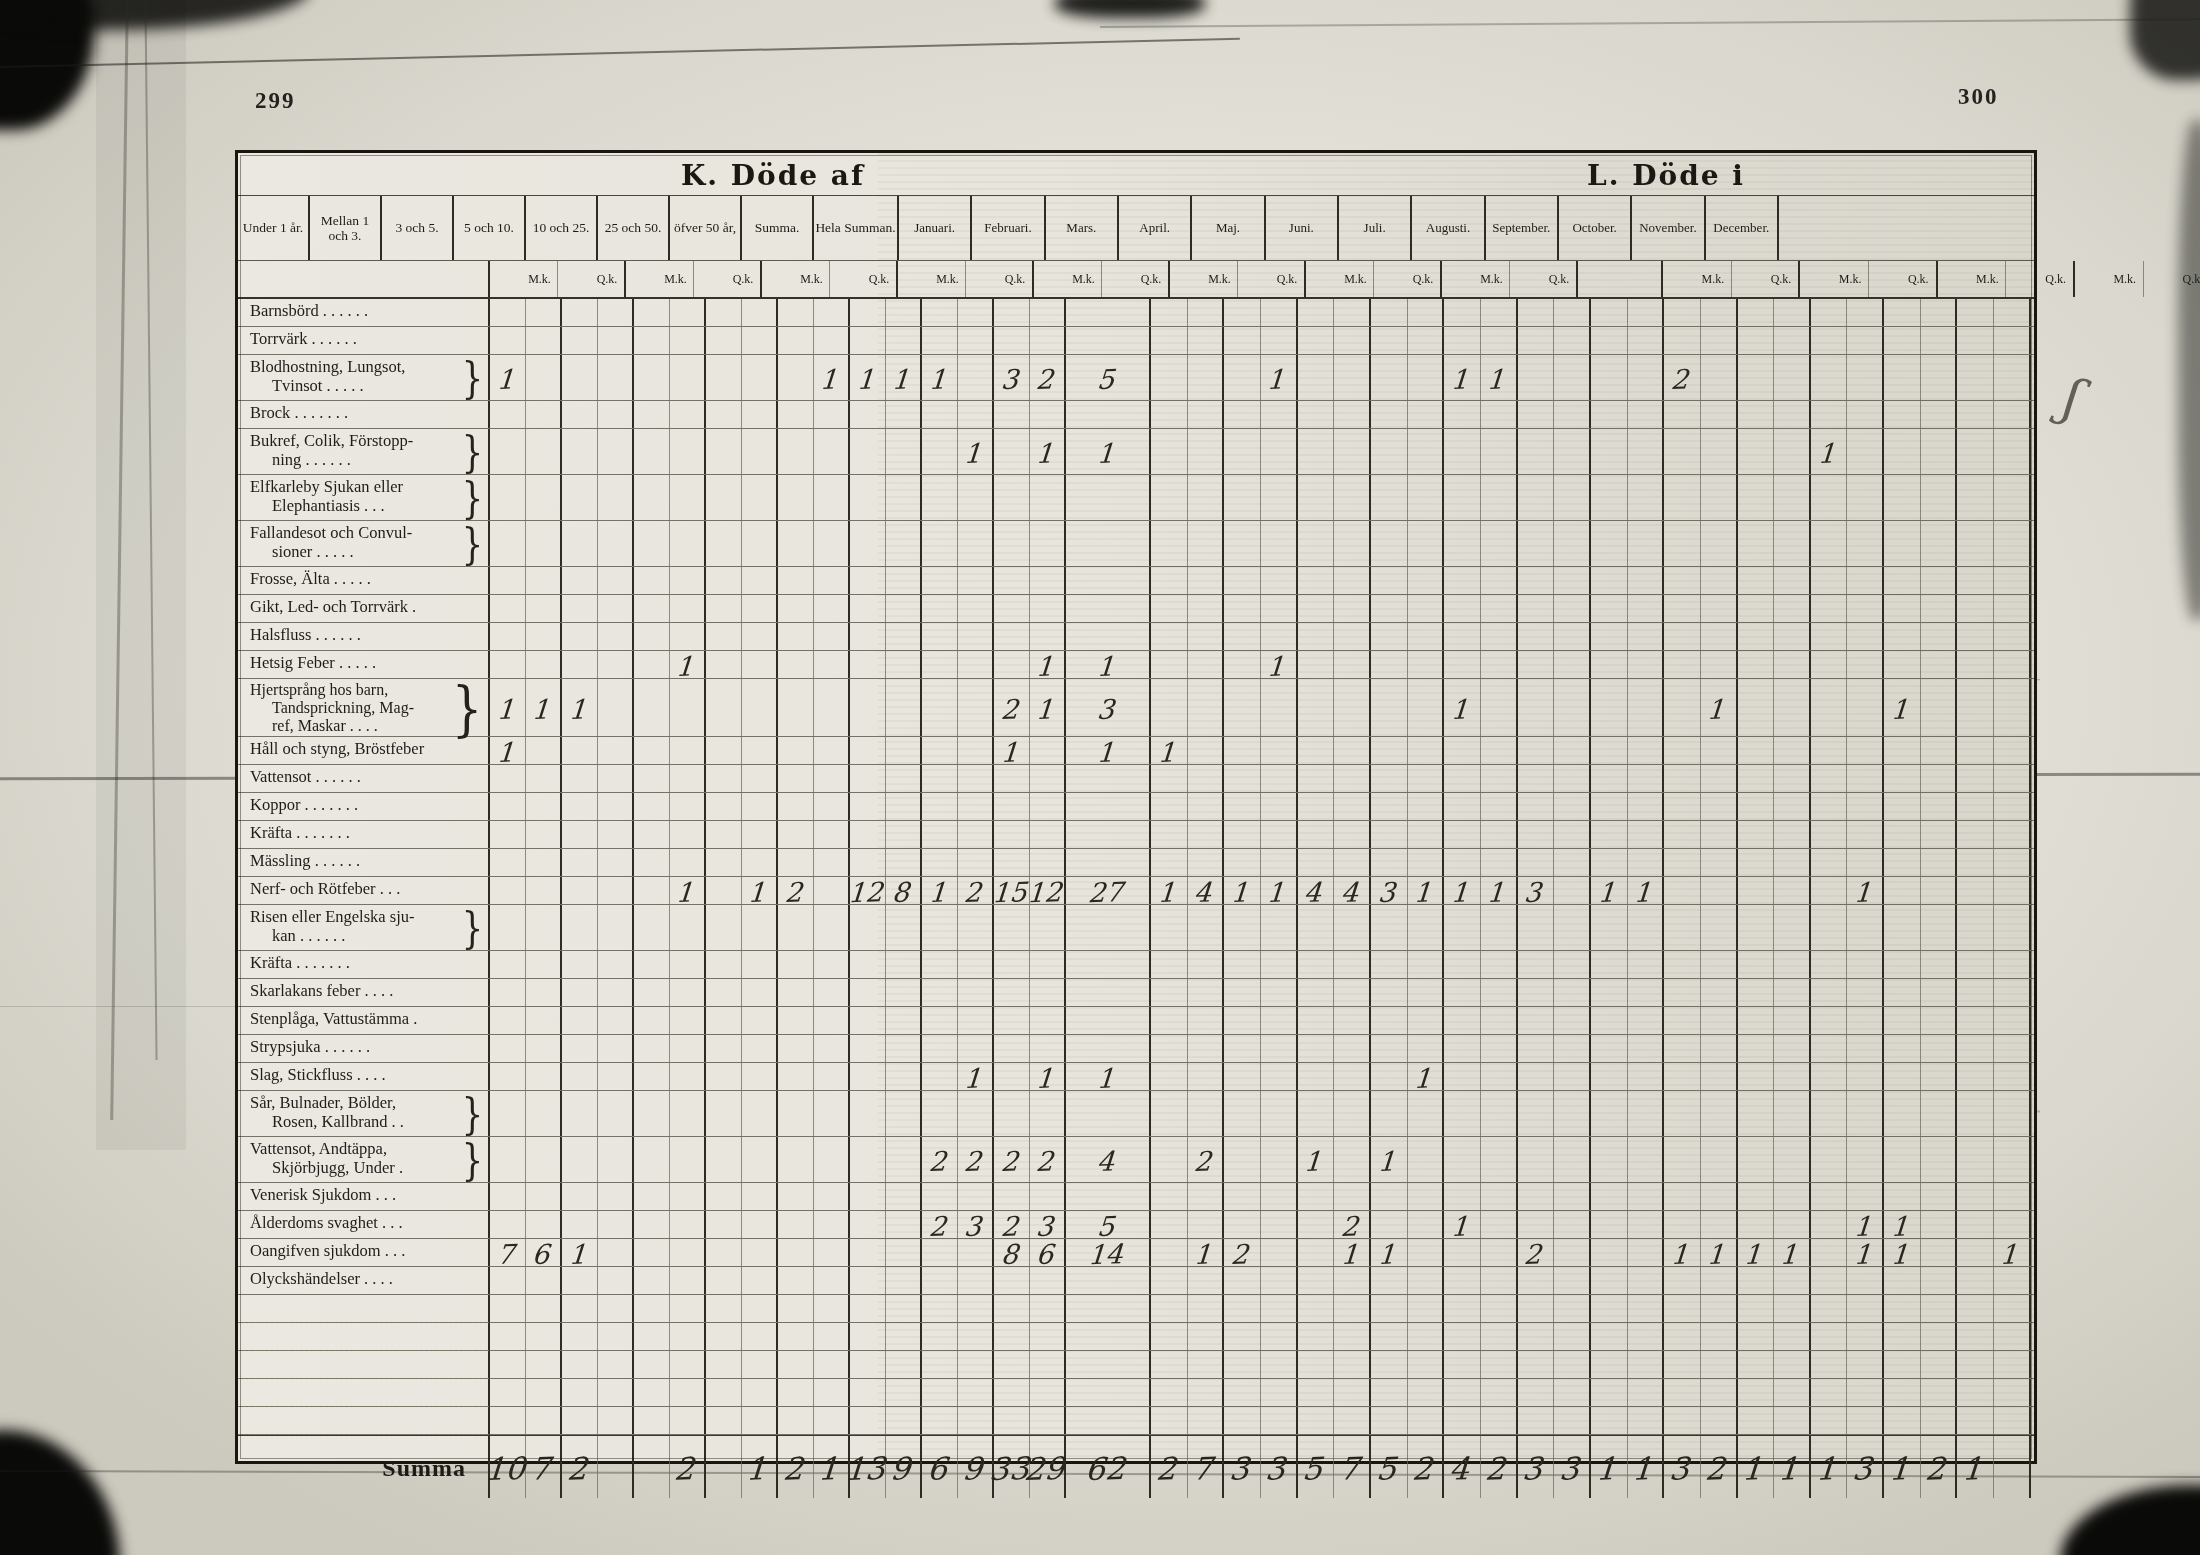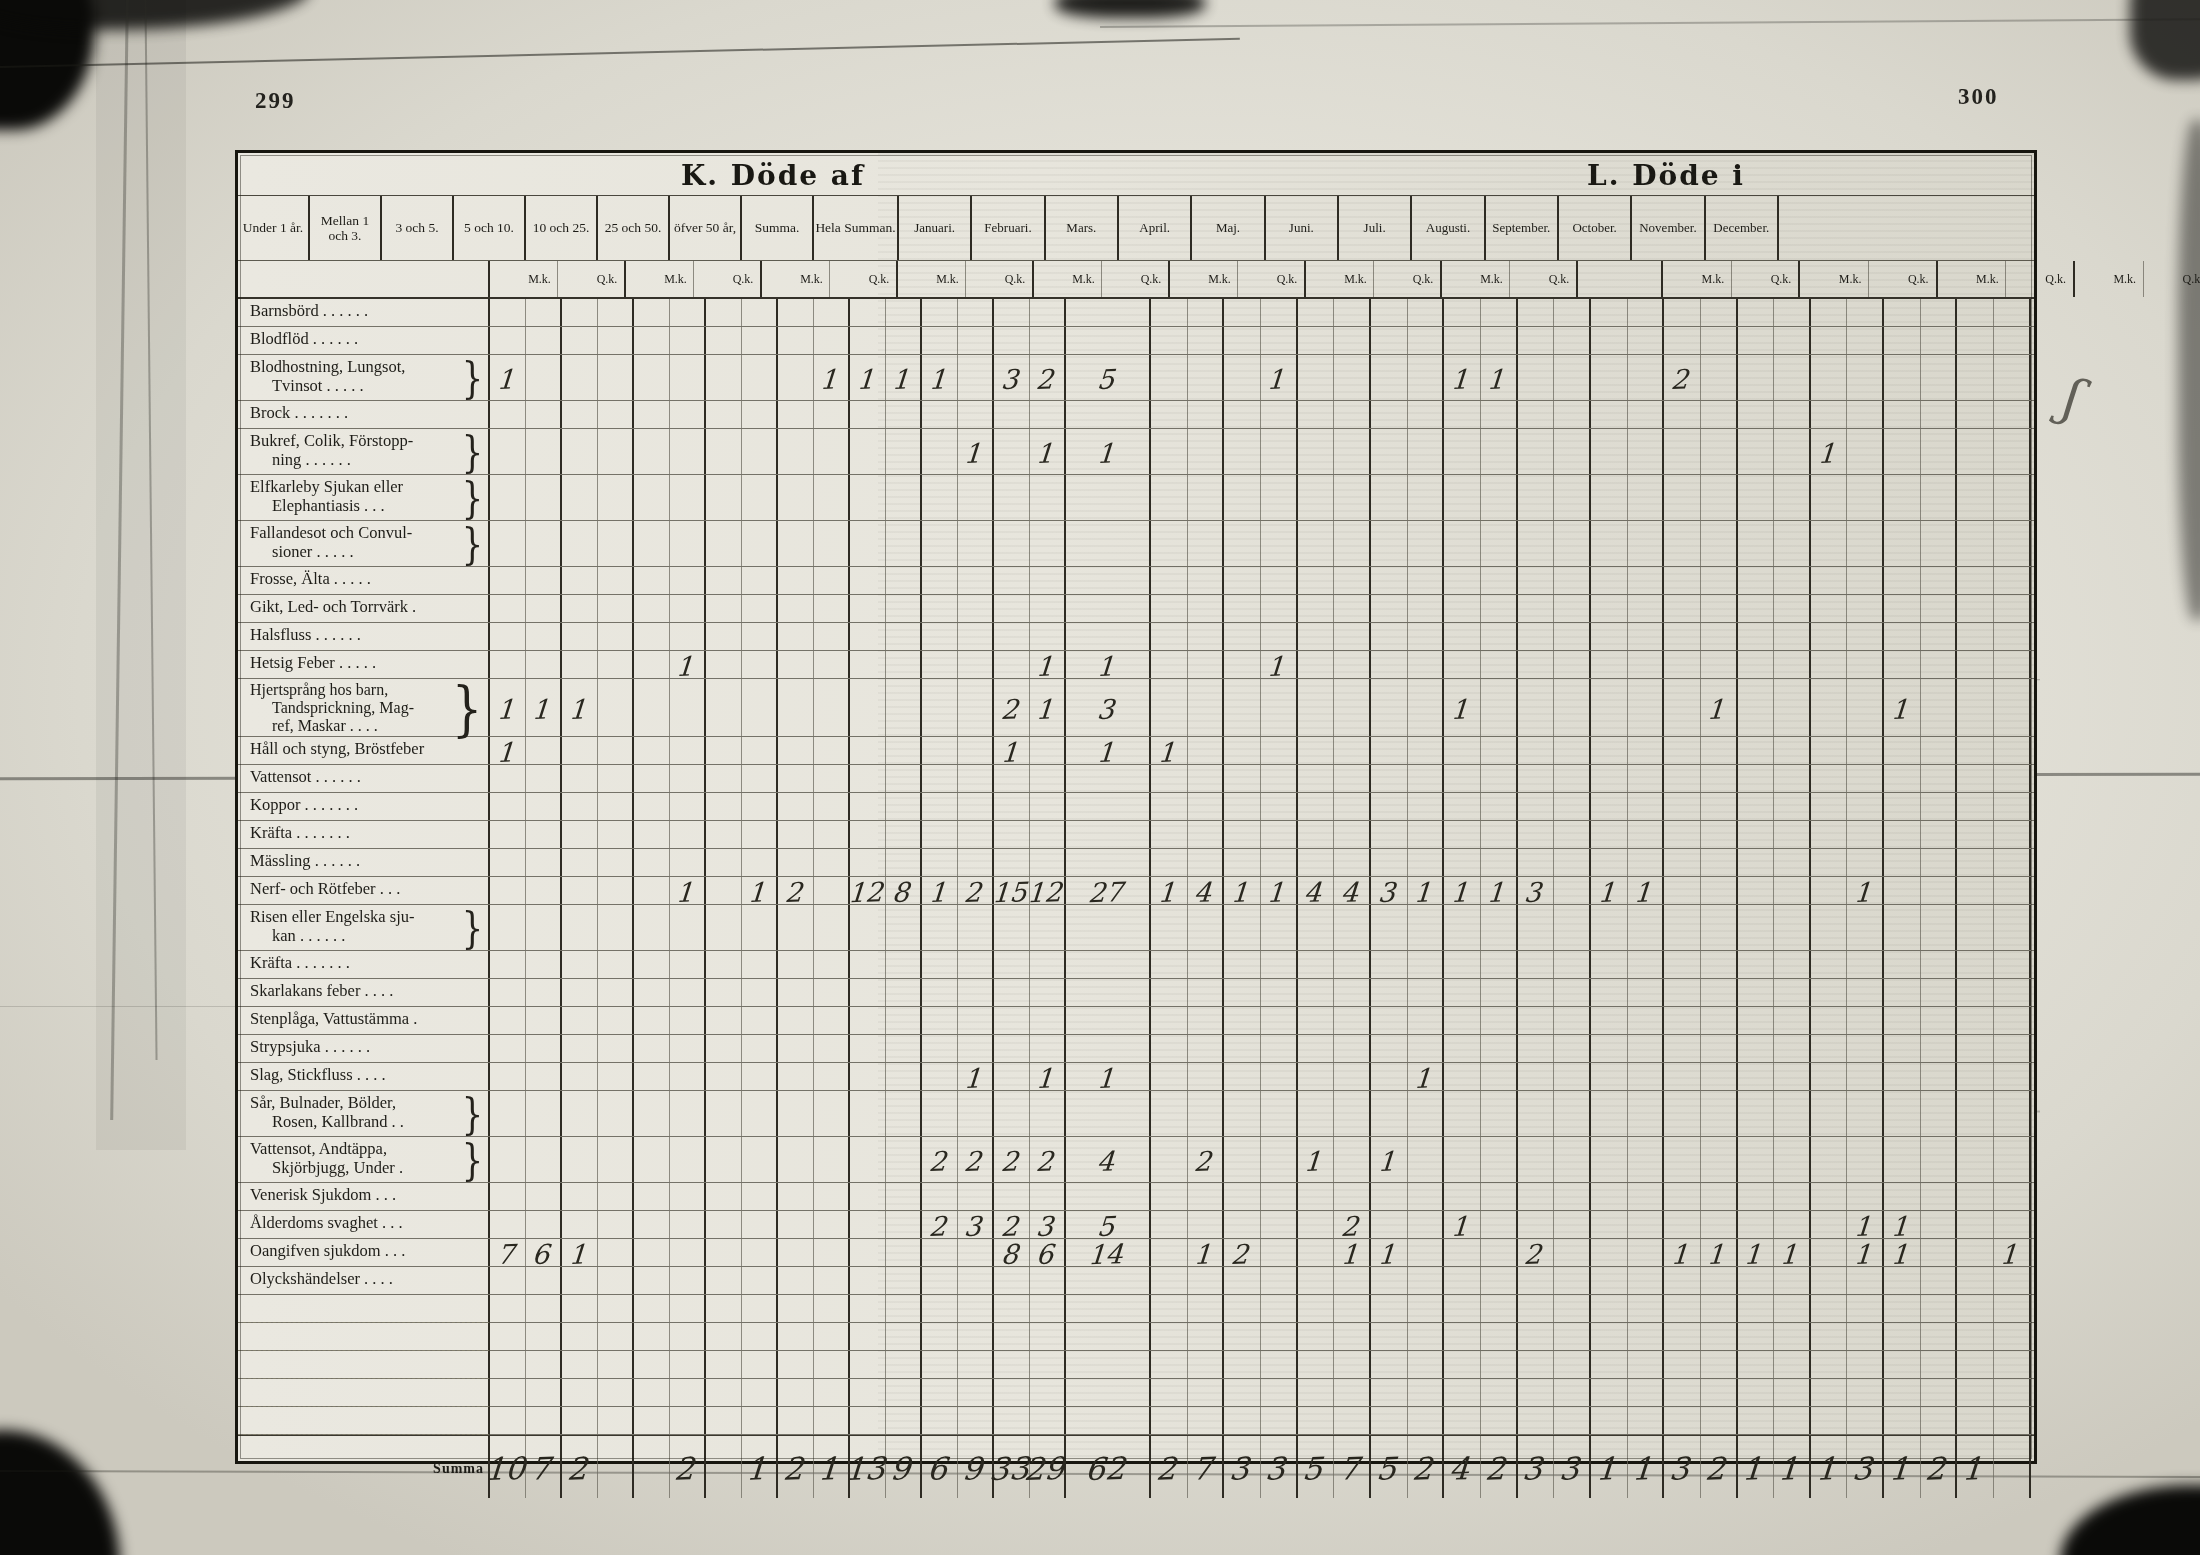--- a/index.html
+++ b/index.html
@@ -59,21 +59,21 @@
   .drow .labelcol{font-size:16.5px;color:#1e1d18;padding:2px 4px 0 12px;line-height:19px;position:relative;}
   .drow .labelcol .l2{padding-left:22px;}
   .drow.r3 .labelcol{line-height:18px;font-size:16px;}
   .brace{position:absolute;right:2px;top:50%;transform:translateY(-50%) scaleX(.8);
     font-family:"DejaVu Serif",serif;font-weight:normal;color:#24221c;}
   .r2 .brace{font-size:42px;} .r3 .brace{font-size:60px;}
   .hw{position:absolute;left:50%;top:50%;transform:translate(-50%,-46%) skewX(-9deg) rotate(-2deg);
     font-family:"DejaVu Serif",serif;font-style:italic;font-size:27px;color:#29271f;white-space:nowrap;}
   .sumrow{height:62px;border-top:1.5px solid #3a372e;border-bottom:0;}
   .sumrow .labelcol{display:flex;align-items:center;justify-content:flex-end;
-    padding-right:4px;font-weight:bold;font-size:14px;letter-spacing:1px;color:#1c1b16;}
+    padding-right:22px;font-weight:bold;font-size:24px;letter-spacing:1px;color:#1c1b16;}
   .sumrow .hw{font-size:31px;}
   .blankrow .labelcol{border-bottom:1px dashed #807d6b;margin-bottom:-1px;}
 </style>
 </head>
 <body>
 
 <div class="stage">
 
   <div class="blob tl"></div>
   <div class="blob tl2"></div>
@@ -215,21 +215,21 @@
           <div class="cell hb" style="width: 36.67px;"></div>
           <div class="cell" style="width: 36.67px;"></div>
           <div class="cell hb" style="width: 36.67px;"></div>
           <div class="cell" style="width: 36.67px;"></div>
           <div class="cell hb" style="width: 36.67px;"></div>
           <div class="cell" style="width: 36.67px;"></div>
           <div class="cell hb" style="width: 36.67px;"></div>
         </div>
         <div class="trow drow r1" style="height: 27px;">
           <div class="labelcol">
-            <div class="l1">Blodflöd   .  .  .  .  .  .</div>
+            <div class="l1">Torrvärk   .  .  .  .  .  .</div>
           </div>
           <div class="cell" style="width: 36px;"></div>
           <div class="cell hb" style="width: 36px;"></div>
           <div class="cell" style="width: 36px;"></div>
           <div class="cell hb" style="width: 36px;"></div>
           <div class="cell" style="width: 36px;"></div>
           <div class="cell hb" style="width: 36px;"></div>
           <div class="cell" style="width: 36px;"></div>
           <div class="cell hb" style="width: 36px;"></div>
           <div class="cell" style="width: 36px;"></div>

